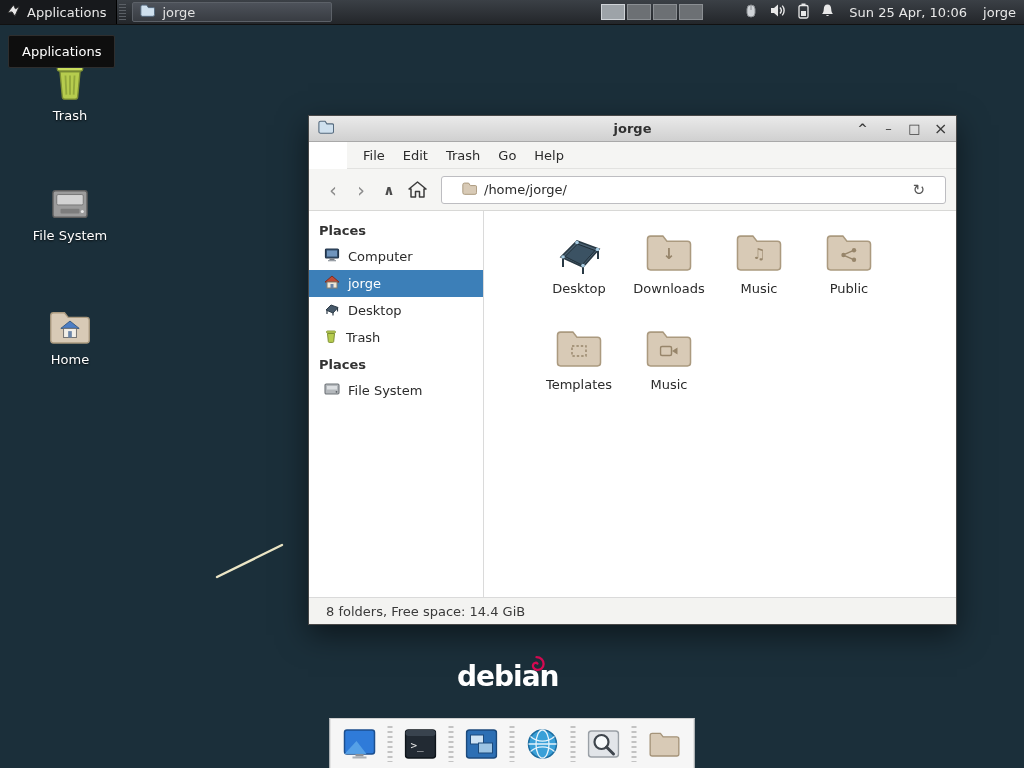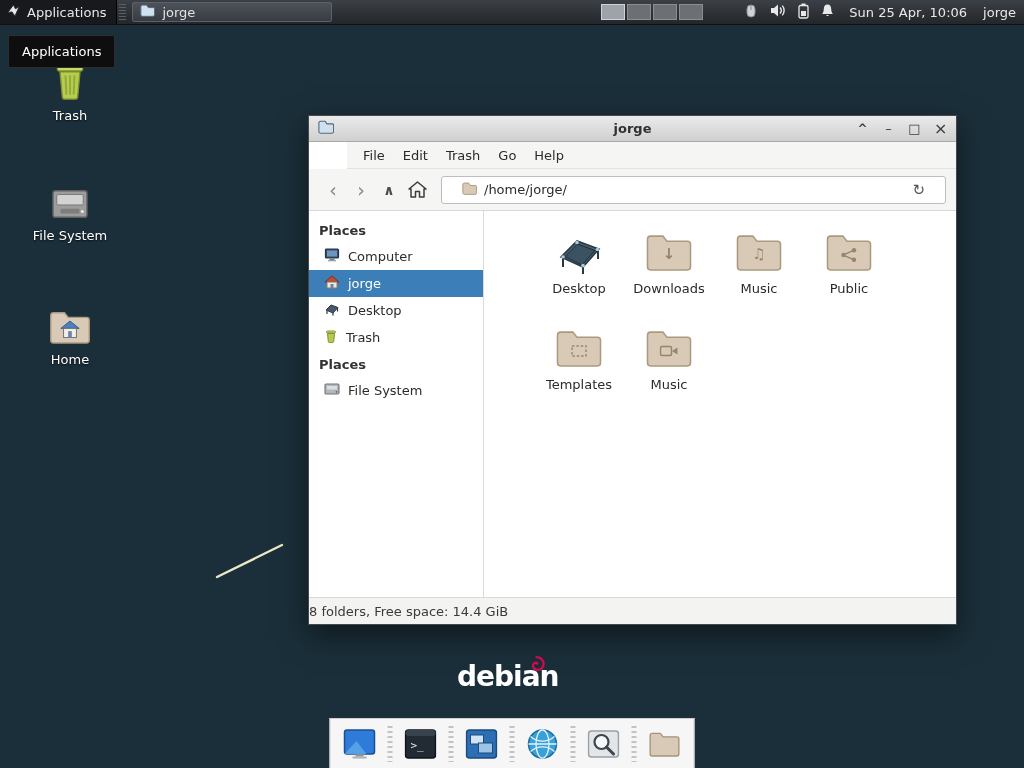--- a/index.html
+++ b/index.html
@@ -92,21 +92,21 @@
   .files { flex:1; padding:14px 4px 0 10px; display:flex; flex-wrap:wrap; align-content:flex-start;
     background:#fff; }
   .file { width:90px; height:96px; display:flex; flex-direction:column; align-items:center; cursor:default; }
   .iconwrap { width:56px; height:54px; position:relative; display:flex; align-items:center; justify-content:center; }
   .file .flabel { margin-top:2px; color:#2b2b2b; }
   .emblem-txt { position:absolute; left:0; right:0; top:20px; text-align:center;
     font-size:15px; font-weight:bold; color:#97856a; }
   .emblem-svg { position:absolute; left:50%; top:55%; transform:translate(-50%,-50%); }
 
   .statusbar { height:27px; flex:0 0 27px; background:#f3f3f1; border-top:1px solid #dadada;
-    display:flex; align-items:center; padding:0 0; color:#3a3a3a; }
+    display:flex; align-items:center; padding:0 17px; color:#3a3a3a; }
 
   
   .dock { position:absolute; left:50%; transform:translateX(-50%); bottom:0; height:50px;
     background:#f6f6f6; border:1px solid #cfcfcf; border-bottom:none;
     display:flex; align-items:center; padding:0 10px; gap:9px; z-index:30; }
   .dock-sep { width:5px; height:36px;
     background:repeating-linear-gradient(to bottom,#c3c3c3 0 2px,transparent 2px 5px); }
   .dock-item { width:38px; height:38px; display:flex; align-items:center; justify-content:center; cursor:default; }
 </style>
 </head>

